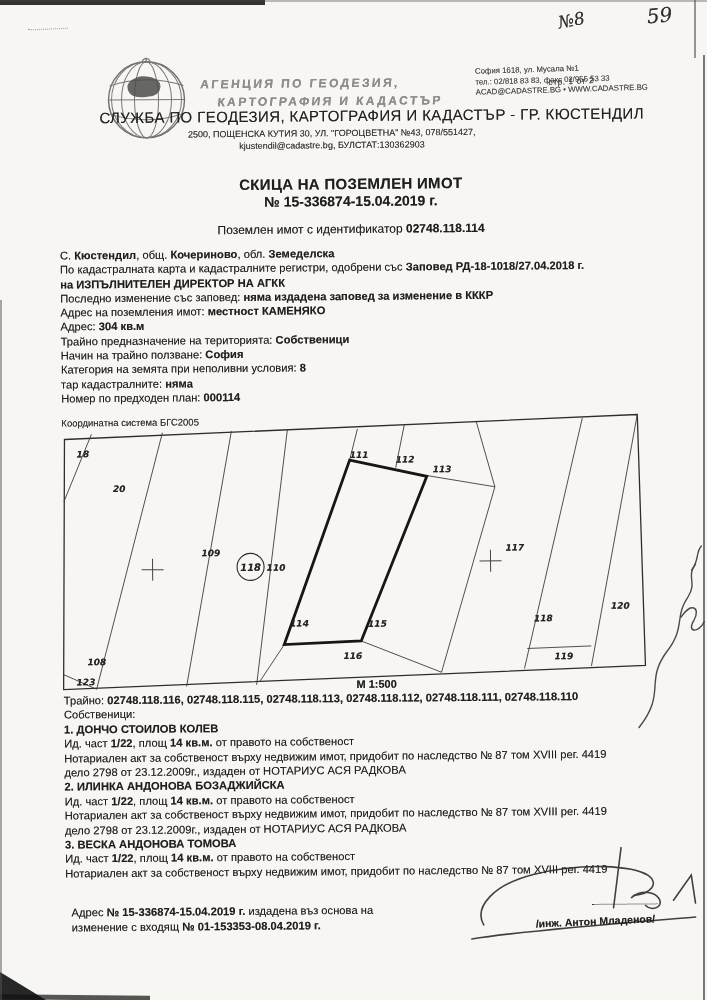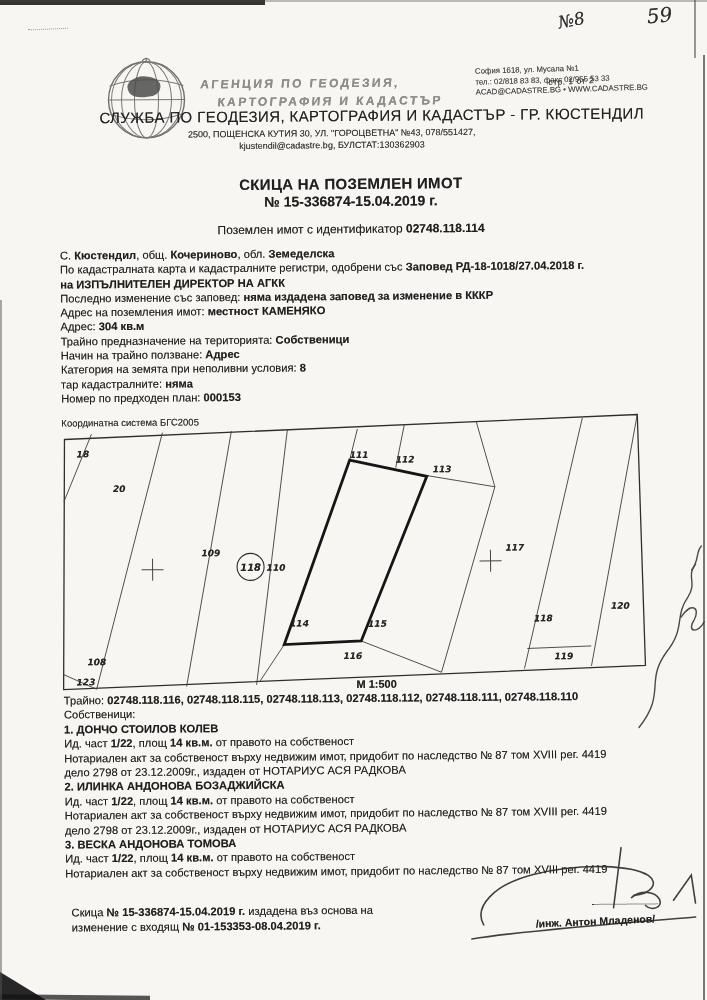--- a/index.html
+++ b/index.html
@@ -83,24 +83,24 @@
     </div>
 
     <div class="abs" style="left:62px;top:246px;">
         <div class="tl"><span>С. </span><span class="b">Кюстендил</span><span>, общ. </span><span class="b">Кочериново</span><span>, обл. </span><span class="b">Земеделска</span></div>
         <div class="tl"><span>По кадастралната карта и кадастралните регистри, одобрени със </span><span class="b">Заповед РД-18-1018/27.04.2018 г.</span></div>
         <div class="tl"><span class="b">на ИЗПЪЛНИТЕЛЕН ДИРЕКТОР НА АГКК</span></div>
         <div class="tl"><span>Последно изменение със заповед: </span><span class="b">няма издадена заповед за изменение в КККР</span></div>
         <div class="tl"><span>Адрес на поземления имот: </span><span class="b">местност КАМЕНЯКО</span></div>
         <div class="tl"><span>Адрес: </span><span class="b">304 кв.м</span></div>
         <div class="tl"><span>Трайно предназначение на територията: </span><span class="b">Собственици</span></div>
-        <div class="tl"><span>Начин на трайно ползване: </span><span class="b">Адрес</span></div>
+        <div class="tl"><span>Начин на трайно ползване: </span><span class="b">София</span></div>
         <div class="tl"><span>Категория на земята при неполивни условия: </span><span class="b">8</span></div>
         <div class="tl"><span>  тар кадастралните: </span><span class="b">няма</span></div>
-        <div class="tl"><span>Номер по предходен план: </span><span class="b">000153</span></div>
+        <div class="tl"><span>Номер по предходен план: </span><span class="b">000114</span></div>
       </div>
 
     <svg class="abs" style="left:55px;top:405px;" width="600" height="295" viewBox="0 0 600 295">
       <text x="7" y="19" class="map-note">Координатна система БГС2005</text>
 
       <path class="mapframe" d="M10,32 L583,12 L589,263 L7,282 Z"></path>
 
       <g>
         <path class="mapline" d="M37,27 L9,94"></path>
         <path class="mapline" d="M108,26 L40,282"></path>
@@ -166,21 +166,21 @@
           <div class="tl"><span>Ид. част </span><span class="b">1/22</span><span>, площ </span><span class="b">14 кв.м.</span><span> от правото на собственост</span></div>
           <div class="tl"><span>Нотариален акт за собственост върху недвижим имот, придобит по наследство № 87 том XVIII рег. 4419</span></div>
           <div class="tl"><span>дело 2798 от 23.12.2009г., издаден от НОТАРИУС АСЯ РАДКОВА</span></div>
           <div class="tl owner-name">3. ВЕСКА АНДОНОВА ТОМОВА</div>
           <div class="tl"><span>Ид. част </span><span class="b">1/22</span><span>, площ </span><span class="b">14 кв.м.</span><span> от правото на собственост</span></div>
           <div class="tl"><span>Нотариален акт за собственост върху недвижим имот, придобит по наследство № 87 том XVIII рег. 4419</span></div>
         </div>
     </div>
 
     <div class="abs" style="left:68px;top:903px;">
-      <div class="footer-line"><span>Скица </span><span class="b">№ 15-336874-15.04.2019 г.</span><span> издадена въз основа на</span></div>
+      <div class="footer-line"><span>Адрес </span><span class="b">№ 15-336874-15.04.2019 г.</span><span> издадена въз основа на</span></div>
       <div class="footer-line"><span>изменение с входящ </span><span class="b">№ 01-153353-08.04.2019 г.</span></div>
     </div>
 
     <svg class="abs ink" style="left:460px;top:848px;" width="240" height="100" viewBox="0 0 240 100" stroke-width="1.6" opacity=".9">
       <path d="M20,78 C10,60 30,38 70,28 C120,16 170,20 185,30 C196,38 188,48 170,50"></path>
       <path d="M8,92 C60,84 150,78 232,72"></path>
       <path d="M158,2 L150,62"></path>
       <path d="M168,52 C178,44 192,46 196,54 C200,62 188,66 182,60"></path>
       <path d="M210,55 L228,30 L232,58"></path>
     </svg>

